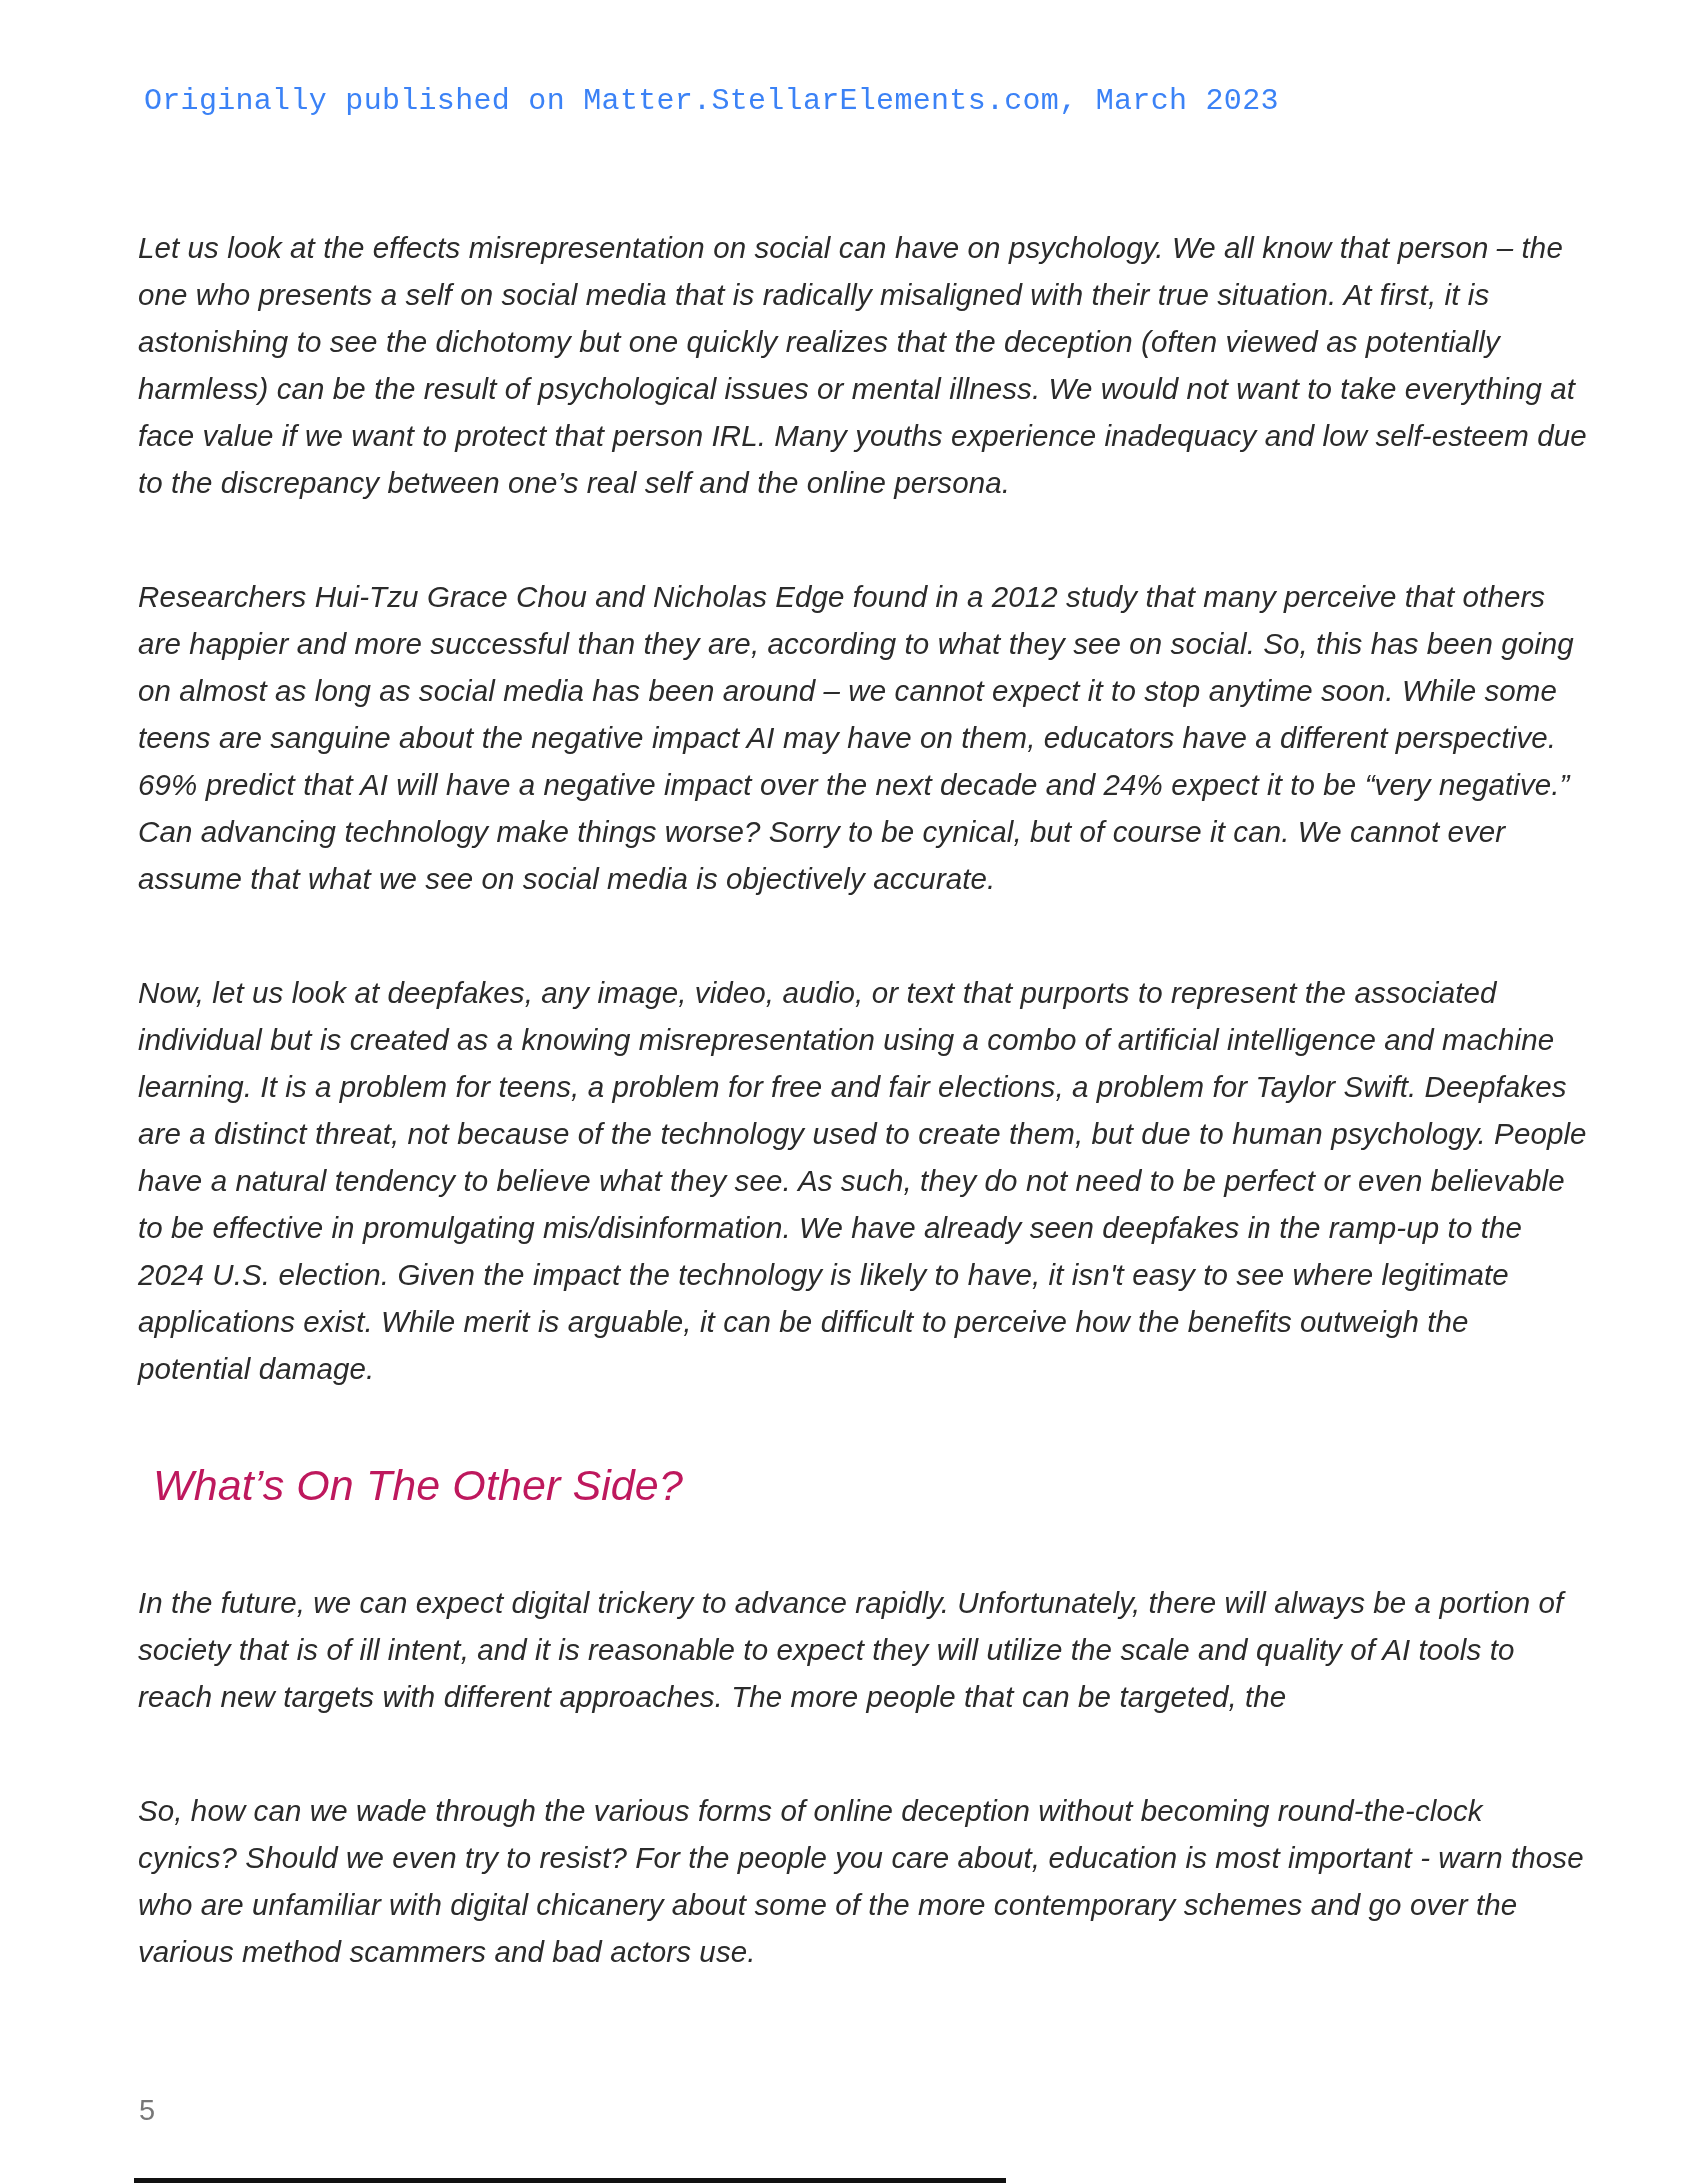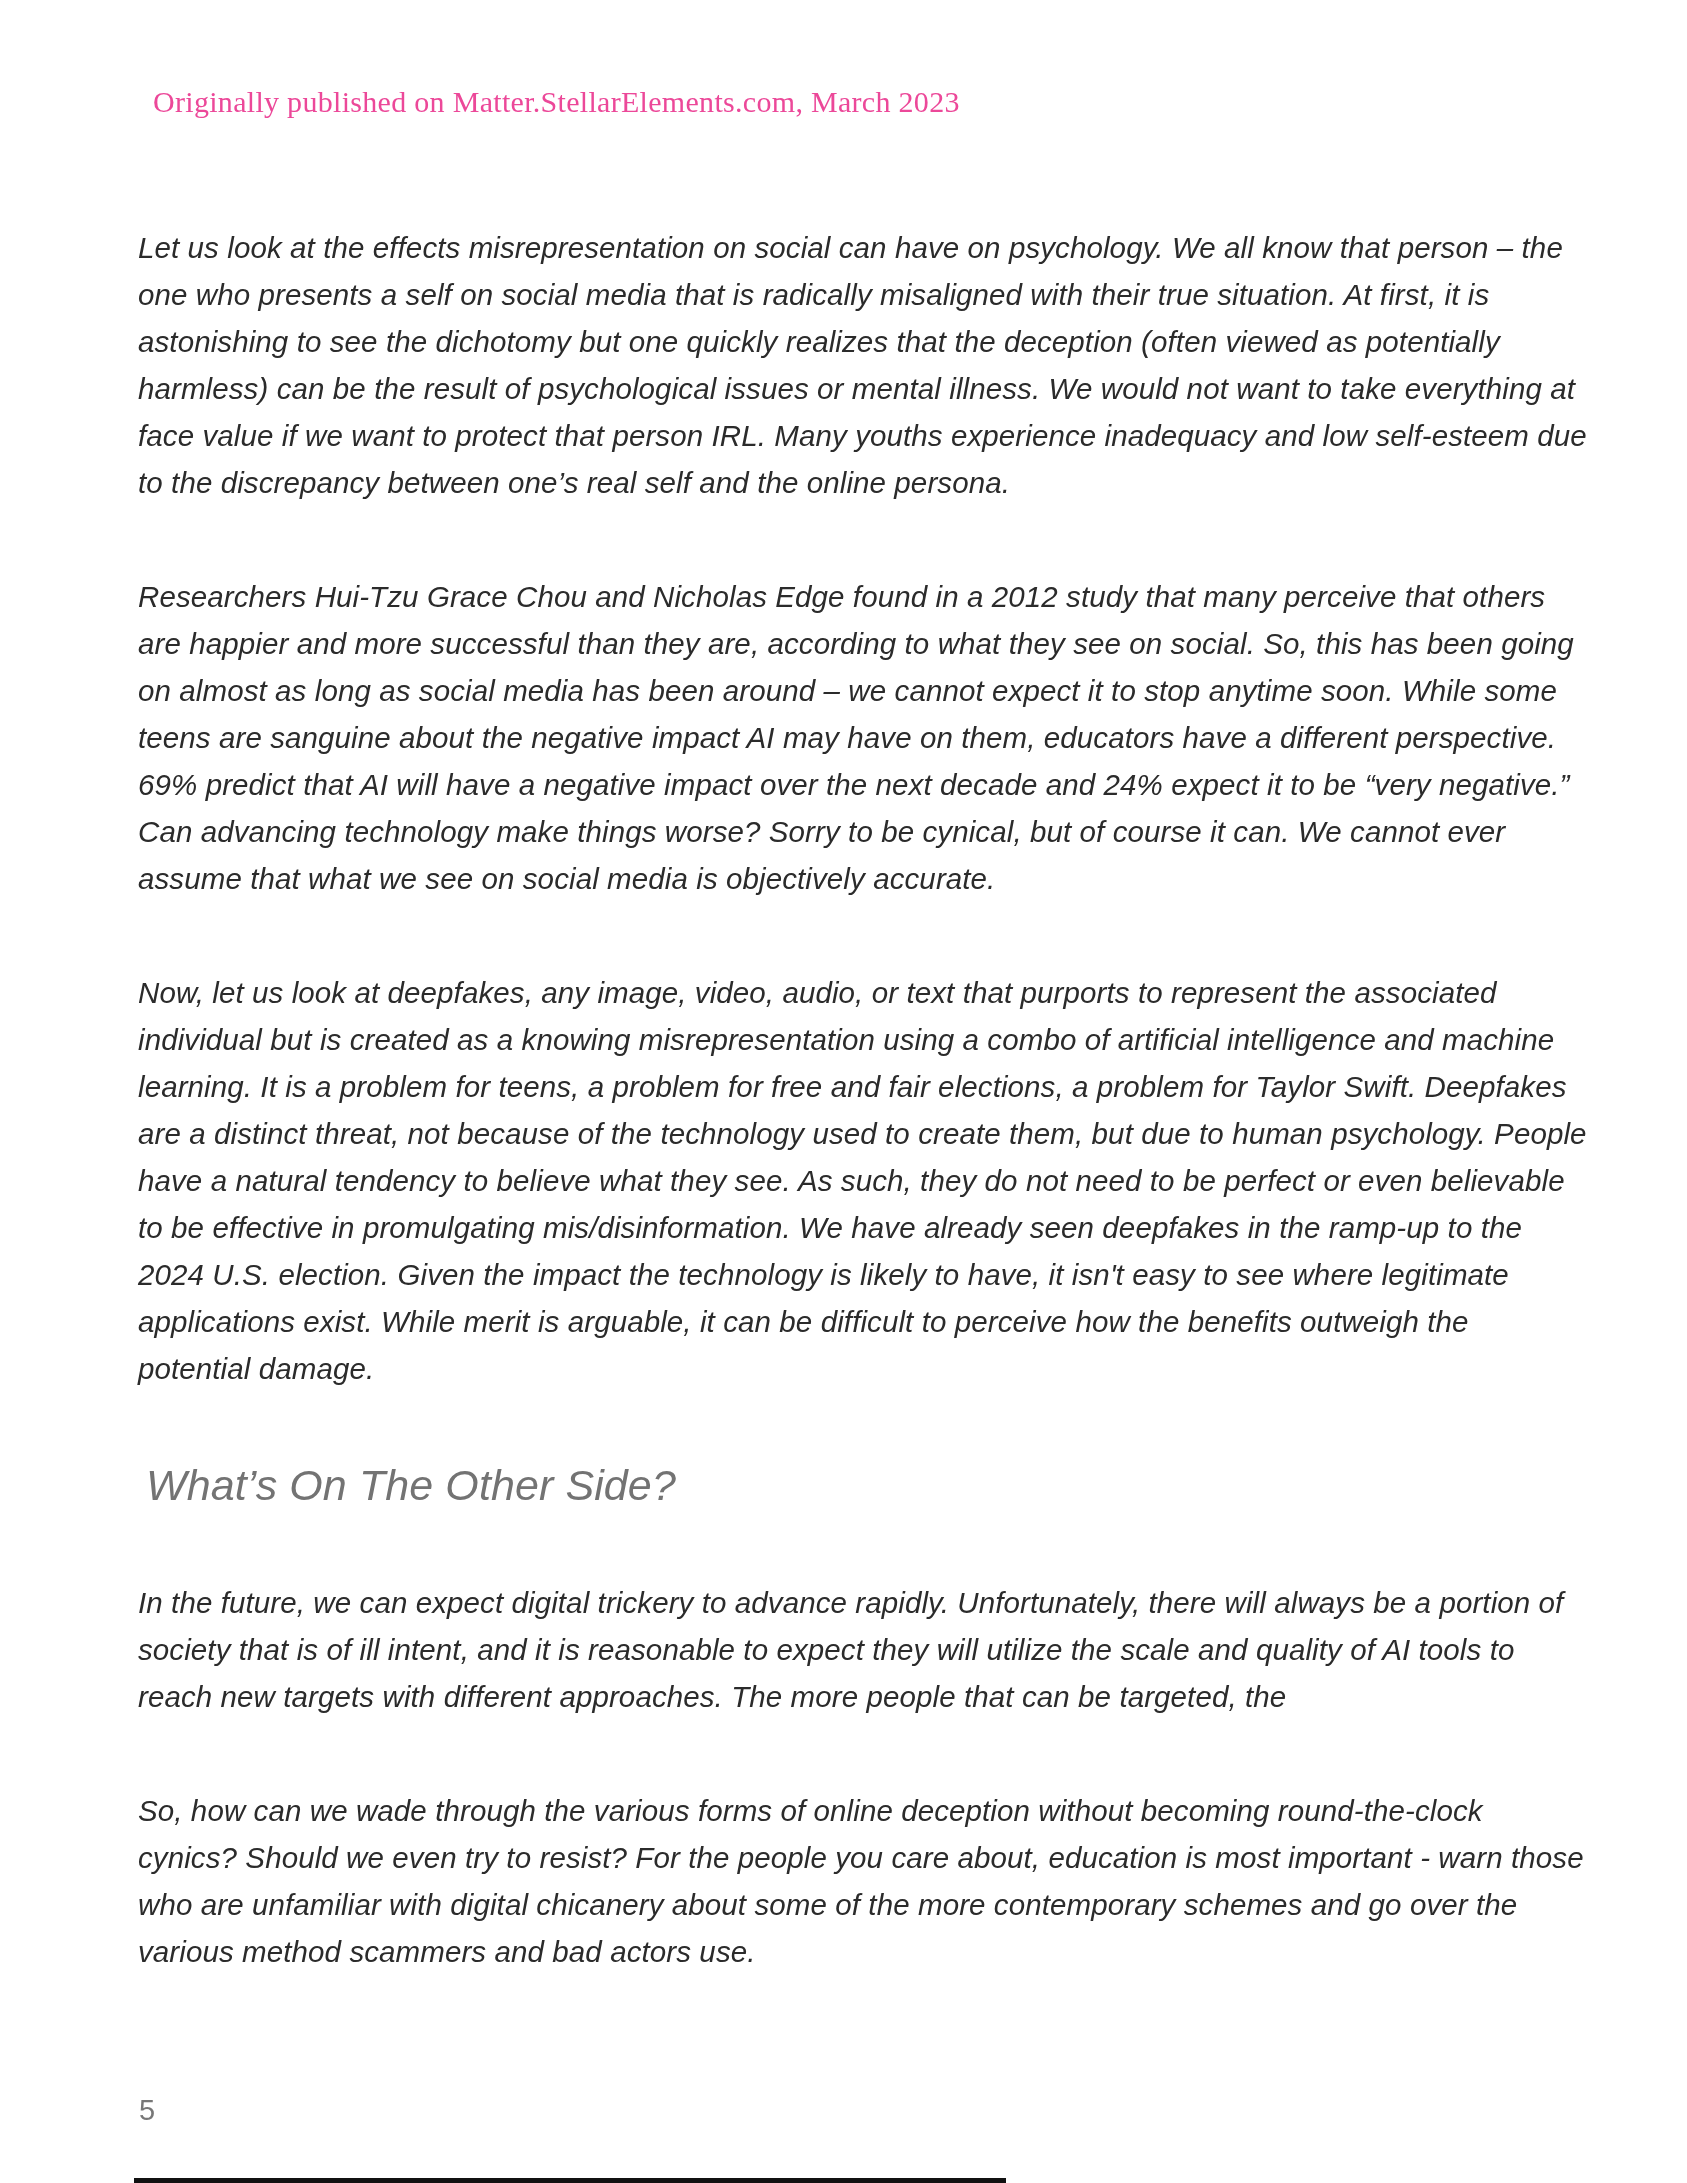--- a/index.html
+++ b/index.html
@@ -10,51 +10,51 @@
   .page {
     position: relative;
     width: 1687px;
     height: 2183px;
     background: #ffffff;
     overflow: hidden;
     font-family: "Liberation Sans", sans-serif;
   }
   .header-note {
     position: absolute;
-    left: 153px;
+    left: 144px;
     top: 82px;
     width: 1448px;
-    font-family: Liberation Serif, serif;
+    font-family: Liberation Mono, monospace;
     font-size: 30px;
     line-height: 1.3;
     letter-spacing: 0.3px;
-    color: #ec4899;
+    color: #3b82f6;
   }
   .content {
     position: absolute;
     left: 138px;
     top: 224px;
     width: 1449px;
     font-style: italic;
   }
   .content p {
     margin: 0 0 67px 0;
     font-size: 29.5px;
     line-height: 47px;
     font-weight: 300;
     letter-spacing: 0.1px;
     color: #2b2b2b;
   }
   .content h2 {
-    margin: 28px 0 67px 8px;
+    margin: 28px 0 67px 15px;
     font-size: 43px;
     line-height: 53px;
     font-weight: 400;
     letter-spacing: 0.1px;
-    color: #737373;
+    color: #be185d;
   }
   .page-number {
     position: absolute;
     left: 139px;
     top: 2096px;
     font-size: 29px;
     line-height: 1;
     color: #777777;
   }
   .next-page-edge {

